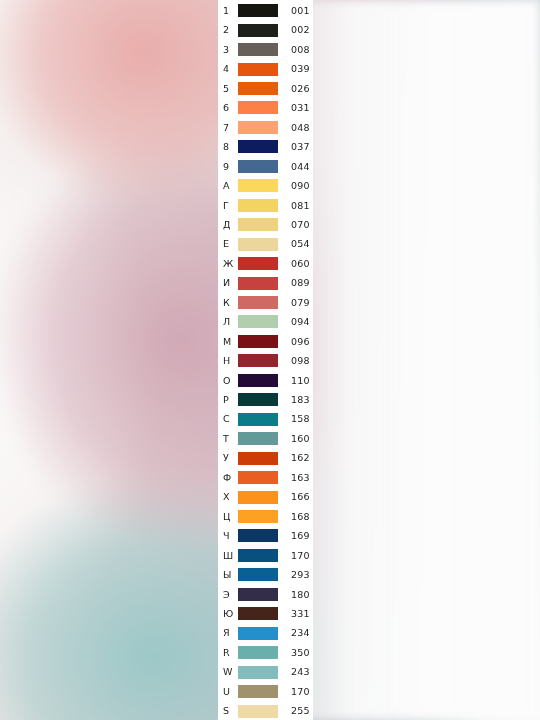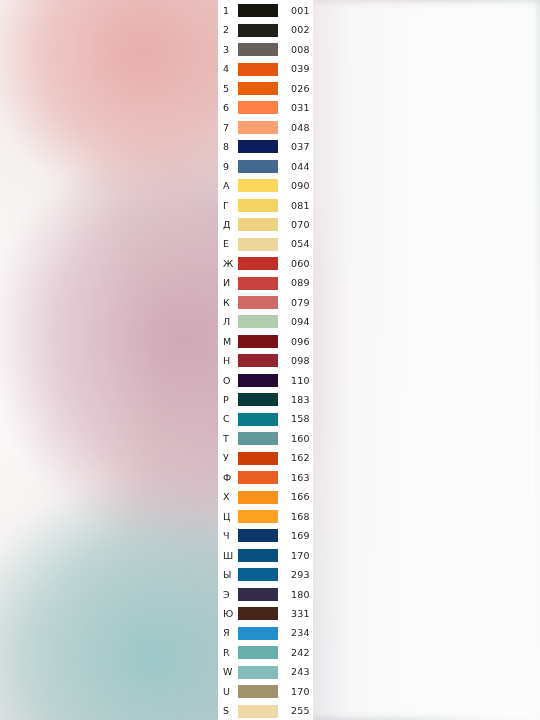--- a/index.html
+++ b/index.html
@@ -338,21 +338,21 @@
       <div class="row-swatch-cell">
         <span class="row-swatch" style="background: rgb(35, 144, 203);"></span>
       </div>
       <div class="row-code">234</div>
     </div>
     <div class="legend-row">
       <div class="row-key">R</div>
       <div class="row-swatch-cell">
         <span class="row-swatch" style="background: rgb(105, 175, 172);"></span>
       </div>
-      <div class="row-code">242</div>
+      <div class="row-code">350</div>
     </div>
     <div class="legend-row">
       <div class="row-key">W</div>
       <div class="row-swatch-cell">
         <span class="row-swatch" style="background: rgb(131, 188, 187);"></span>
       </div>
       <div class="row-code">243</div>
     </div>
     <div class="legend-row">
       <div class="row-key">U</div>

